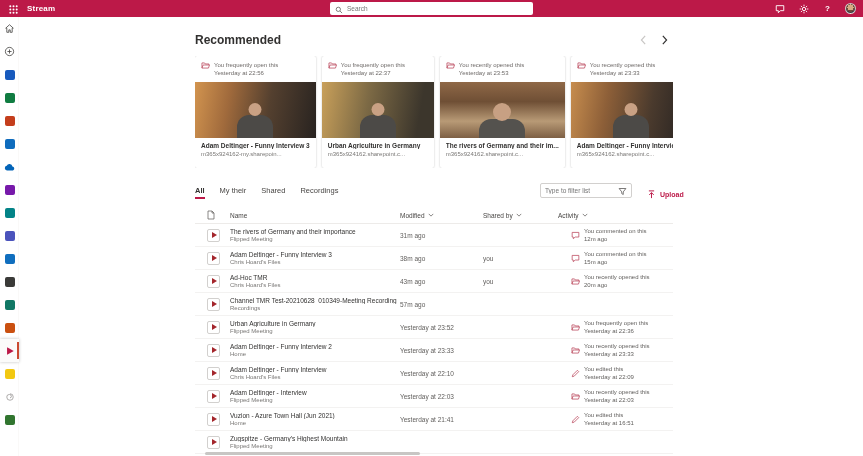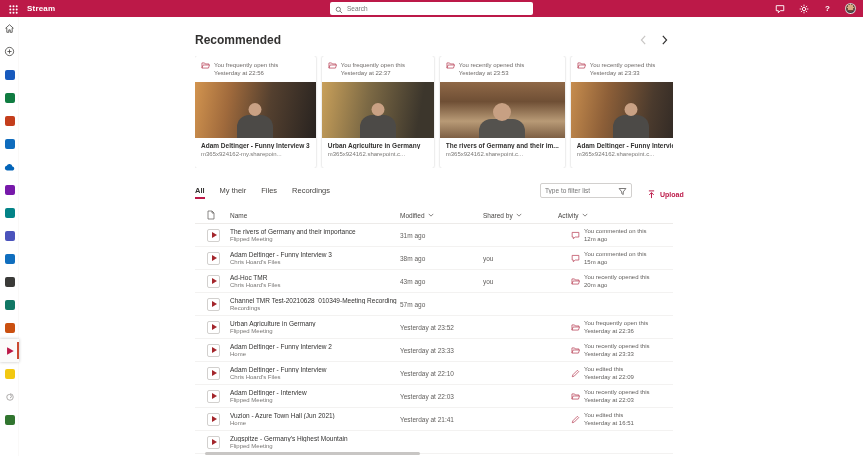--- a/index.html
+++ b/index.html
@@ -315,21 +315,21 @@
       <div class="card-title">Adam Deltinger - Funny Interview 2</div>
       <div class="card-url">m365x924162.sharepoint.c...</div>
     </div>
         </div>
       </div>
 
     <div class="lib-head">
       <div style="display:flex;">
           <span class="tab active">All</span>
           <span class="tab">My their</span>
-          <span class="tab">Files</span>
+          <span class="tab">Shared</span>
           <span class="tab">Recordings</span>
         </div>
       <div class="filterbox">
         <input placeholder="Type to filter list" style="">
         <span>
           <svg width="9" height="9" viewBox="0 0 12 12">
               <path d="M1.5 2h9L7 6.5V10L5 8.8V6.5z" fill="none" stroke="#605e5c" stroke-width="1.1" stroke-linejoin="round"></path>
             </svg>
         </span>
       </div>

